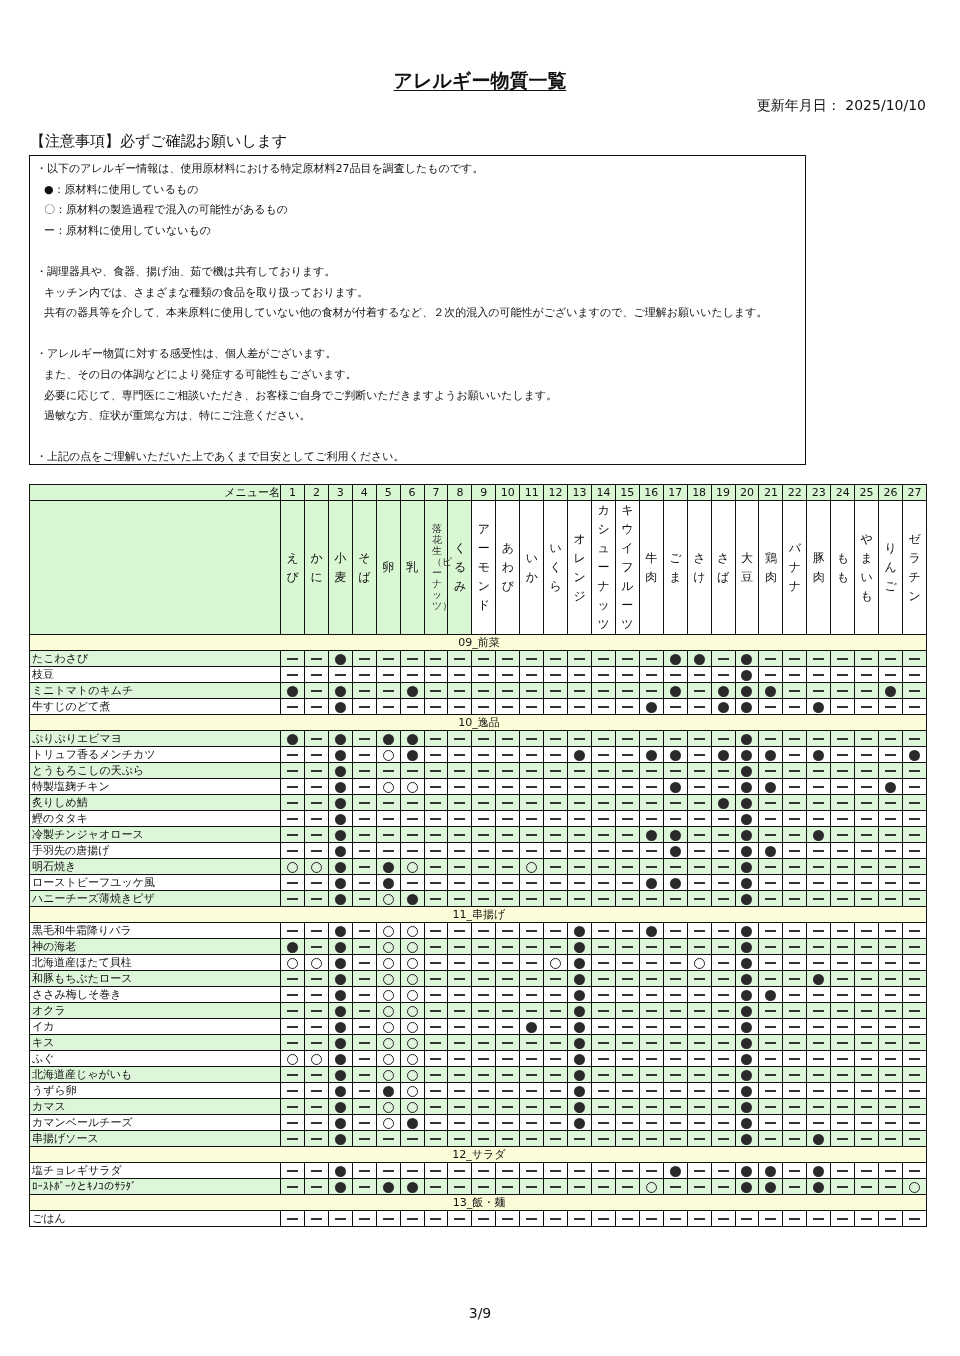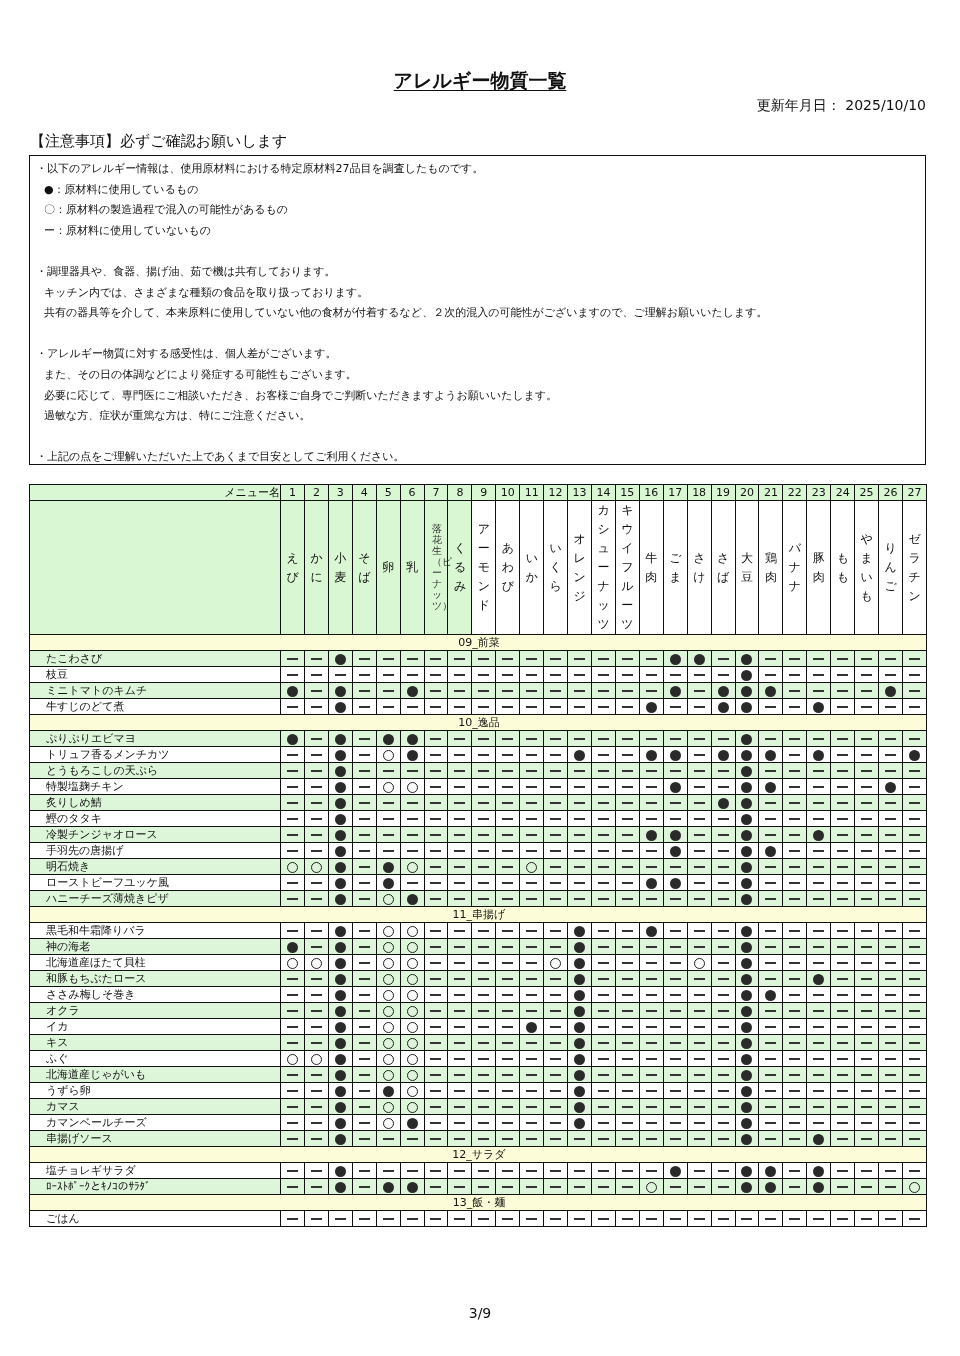--- a/index.html
+++ b/index.html
@@ -1,36 +1,36 @@
 <!DOCTYPE html>
 <html><head>
 <meta charset="utf-8">
 <style>
   html,body{margin:0;padding:0;background:#fff;}
   body{width:960px;height:1356px;position:relative;font-family:"DejaVu Sans","Liberation Sans",sans-serif;color:#111;overflow:hidden;}
   .title{position:absolute;left:0;right:0;top:68px;text-align:center;font-size:19px;font-weight:bold;}
   .title span{text-decoration:underline;text-underline-offset:3px;}
   .updated{position:absolute;right:34px;top:97px;font-size:14px;}
   .notice-head{position:absolute;left:30px;top:132px;font-size:15px;}
-  .notice{position:absolute;left:29px;top:155px;width:897px;height:310px;border:1.5px solid #111;box-sizing:border-box;padding:3px 6px;font-size:11px;line-height:20.6px;}
+  .notice{position:absolute;left:29px;top:155px;width:777px;height:310px;border:1.5px solid #111;box-sizing:border-box;padding:3px 6px;font-size:11px;line-height:20.6px;}
   .notice .ln{white-space:nowrap;}
   .notice .ind{padding-left:8px;}
   .notice .blank{height:20.6px;}
   table.allergen{position:absolute;left:29px;top:484px;border-collapse:collapse;table-layout:fixed;width:898px;font-size:11px;}
   table.allergen td,table.allergen th{border:1.5px solid #111;padding:0;text-align:center;font-weight:normal;}
   table.allergen col.name{width:251px;}
   .hnum th{height:15px;background:#d8f7d2;font-size:11px;line-height:14px;}
   .hnum th.menu{text-align:right;padding-left:2px;}
   .hname th{height:129px;background:#d8f7d2;vertical-align:middle;}
   .hname th.light{background:#fff;margin-top:12px;}
   .vt{display:inline-block;width:12px;font-size:12px;line-height:19px;word-break:break-all;white-space:normal;}
   .vt.small{font-size:10px;line-height:11px;width:8px;color:#333;font-family:Liberation Mono, monospace;}
   tr.cat td{background:#fdfcd8;text-align:center;padding-left:2px;height:15px;line-height:15px;border-left:1.5px solid #111;border-right:1.5px solid #111;}
   tr.item td{height:15px;line-height:15px;}
-  tr.item td.nm{text-align:left;padding-left:16px;white-space:nowrap;overflow:hidden;font-family:Liberation Serif, serif;}
+  tr.item td.nm{text-align:left;padding-left:2px;white-space:nowrap;overflow:hidden;font-family:Liberation Serif, serif;}
   tr.item.g td{background:#ddf5d9;}
   tr.item.w td{background:#fff;}
   .dot{display:inline-block;width:11px;height:11px;border-radius:50%;background:#2a2a2a;vertical-align:middle;}
   .ring{display:inline-block;width:9px;height:9px;border-radius:50%;border:1.3px solid #222;background:transparent;vertical-align:middle;}
   .dash{display:inline-block;width:11px;height:1.6px;background:#333;vertical-align:middle;}
   .page{position:absolute;left:0;right:0;top:1305px;text-align:center;font-size:14px;}
 </style>
 </head>
 <body>
 

